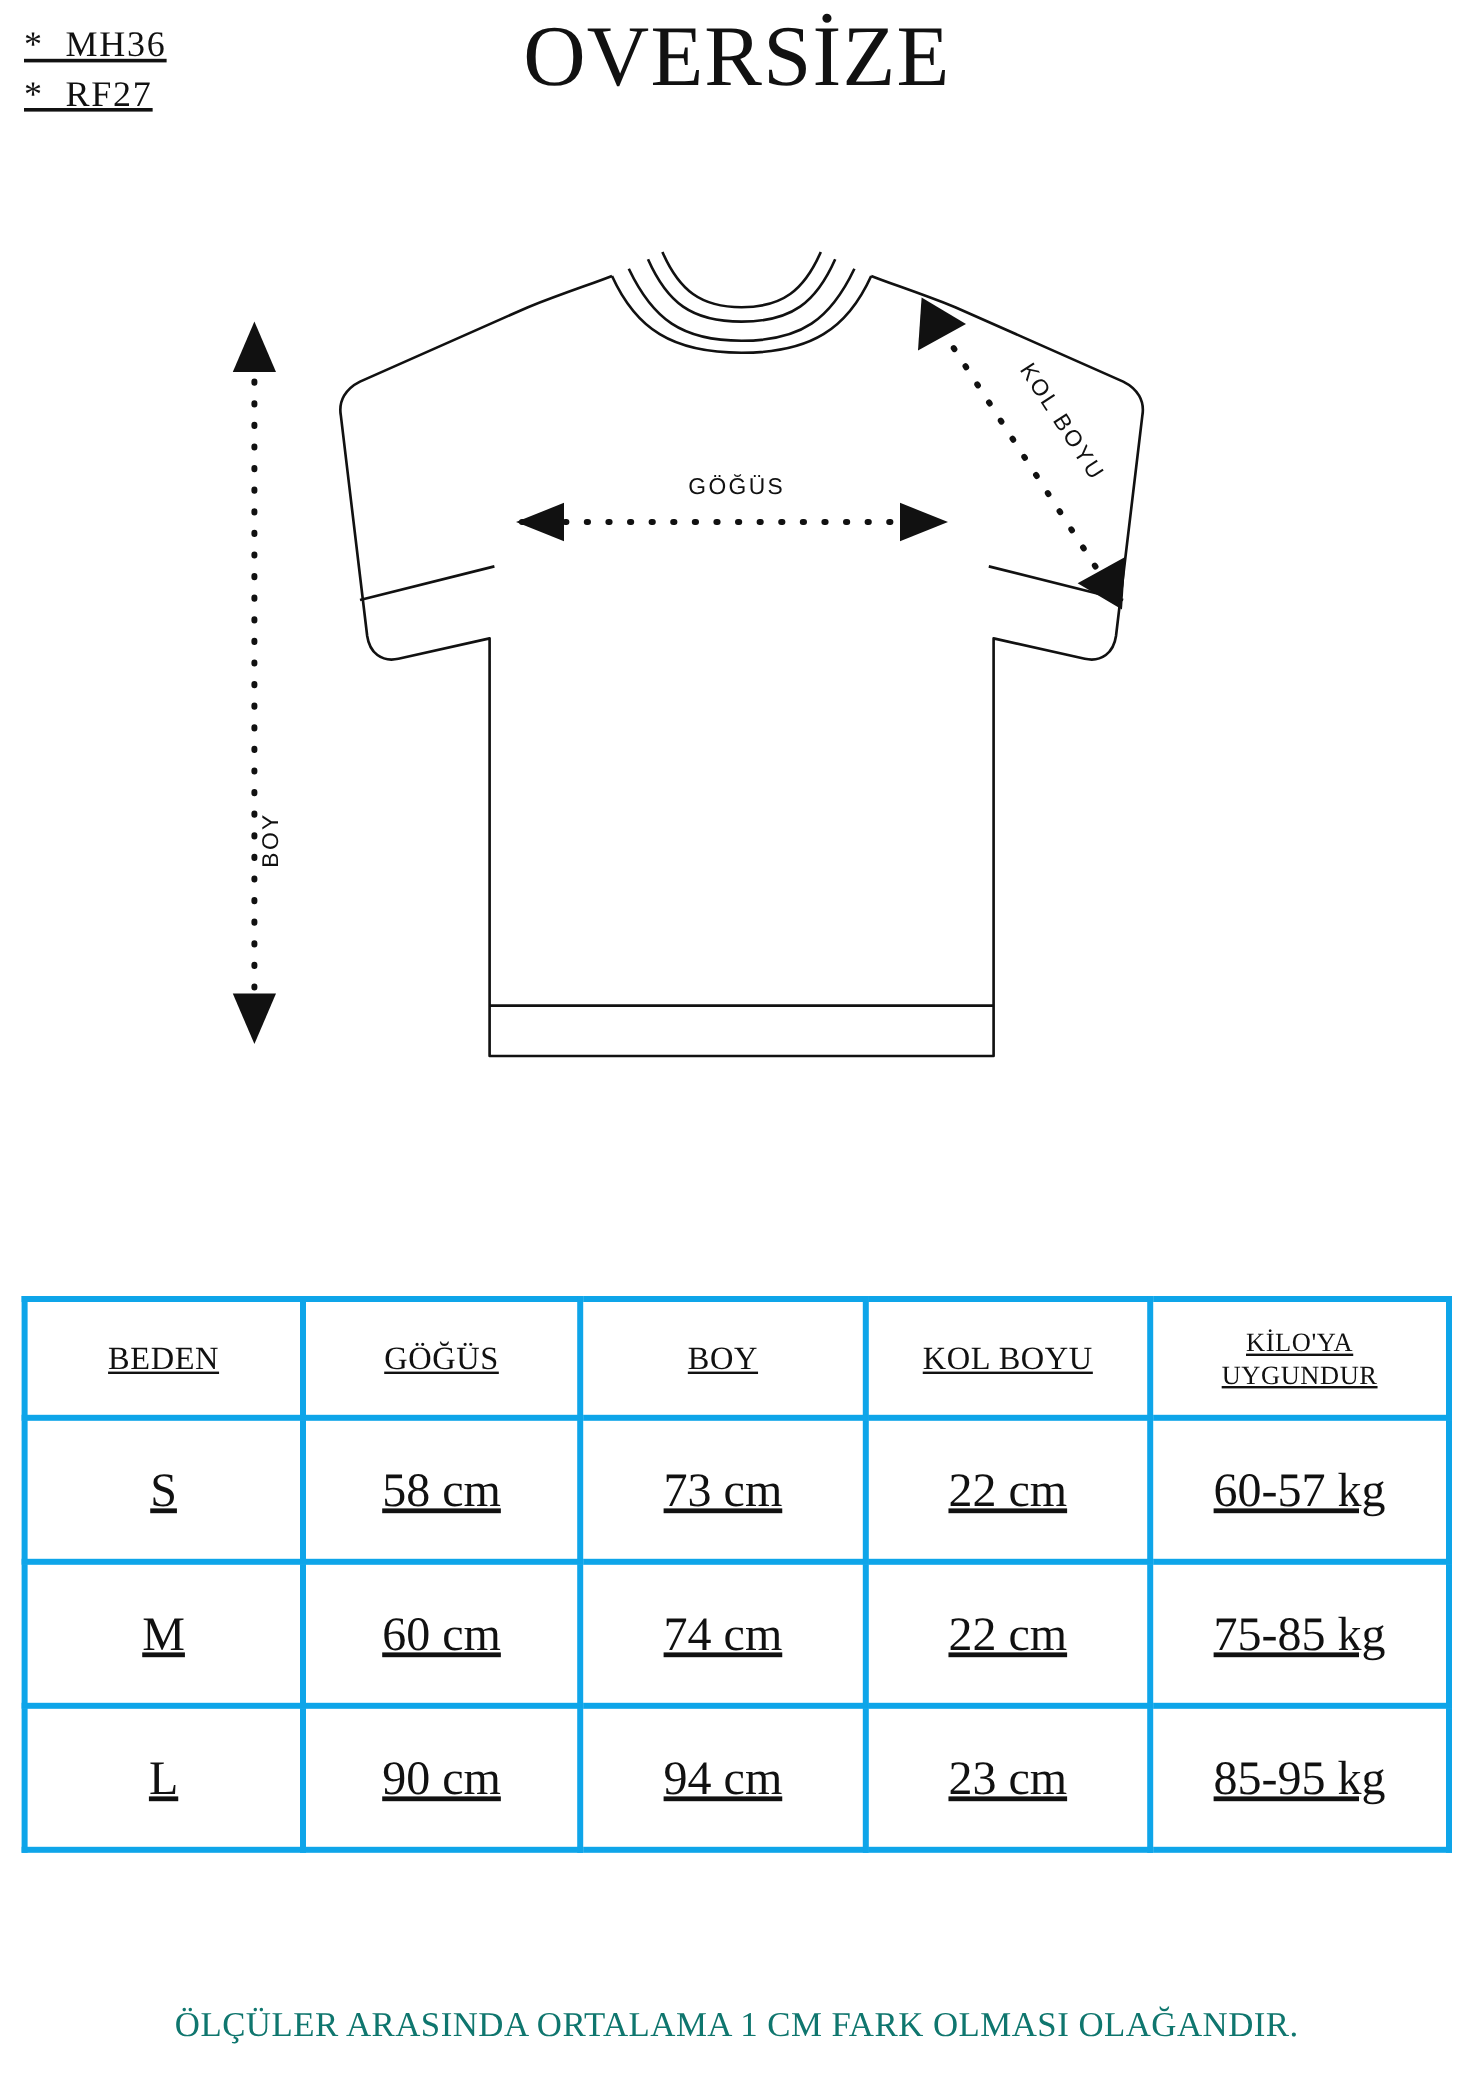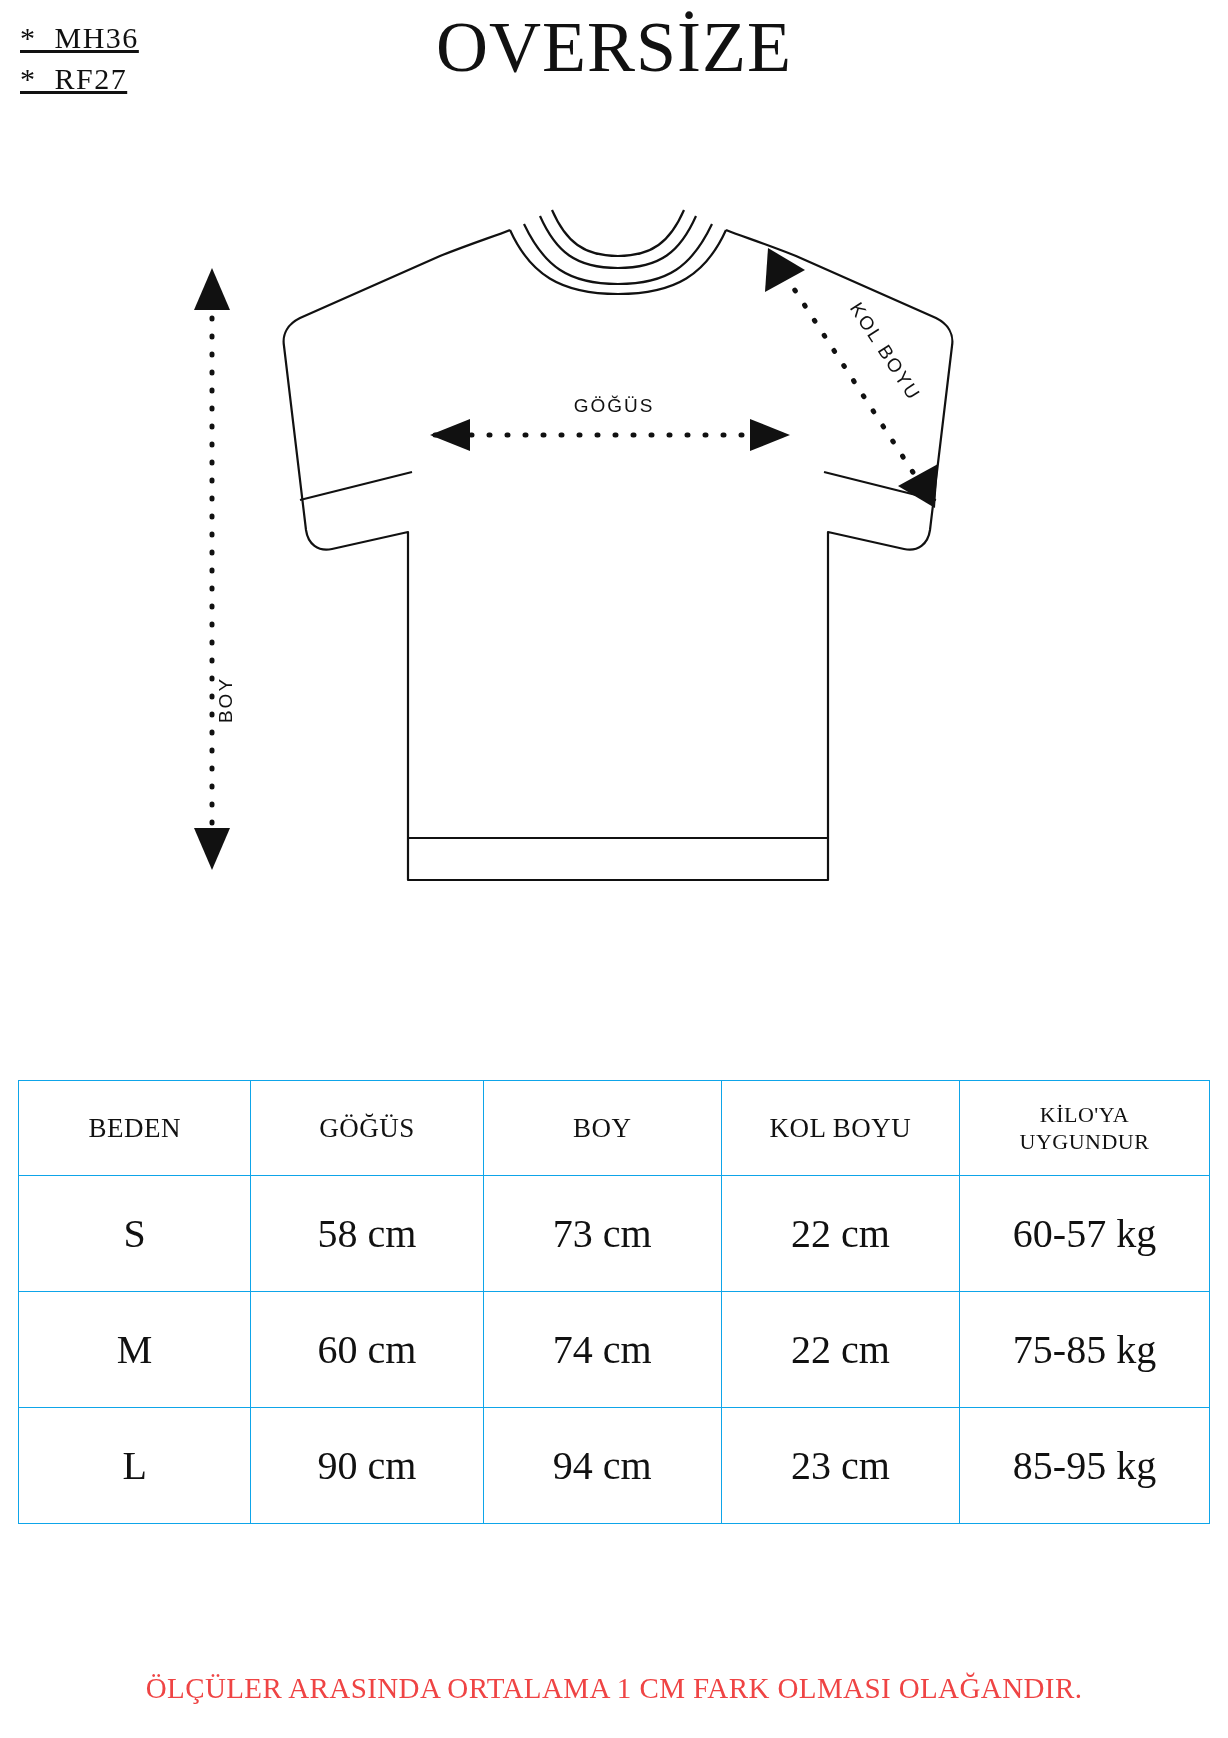--- a/index.html
+++ b/index.html
@@ -55,25 +55,26 @@
   
   #size-table {
     position: absolute;
     left: 18px;
     top: 1080px;
     width: 1192px;
     border-collapse: collapse;
     table-layout: fixed;
   }
   #size-table td, #size-table th {
-    border: 1px solid #0ea5e9;
+    border: 5px solid #0ea5e9;
     text-align: center;
     font-family: "Liberation Serif", serif;
     font-weight: 400;
     color: #111;
+    text-decoration: underline;
   }
   #size-table thead th {
     height: 92px;
     font-size: 27px;
     letter-spacing: 0.5px;
     border-top-left-radius: 0;
   }
   #size-table thead th.two-line {
     font-size: 22px;
     line-height: 1.25;
@@ -94,21 +95,21 @@
 
   #footnote {
     position: absolute;
     left: 0;
     right: 0;
     top: 1672px;
     text-align: center;
     font-family: "Liberation Serif", serif;
     font-size: 29px;
     letter-spacing: 0.4px;
-    color: #ef4444;
+    color: #0f766e;
   }
 
   .svg-label {
     font-family: "Liberation Sans", sans-serif;
     font-size: 19px;
     letter-spacing: 2px;
     fill: #111;
   }
 </style>
 </head>

